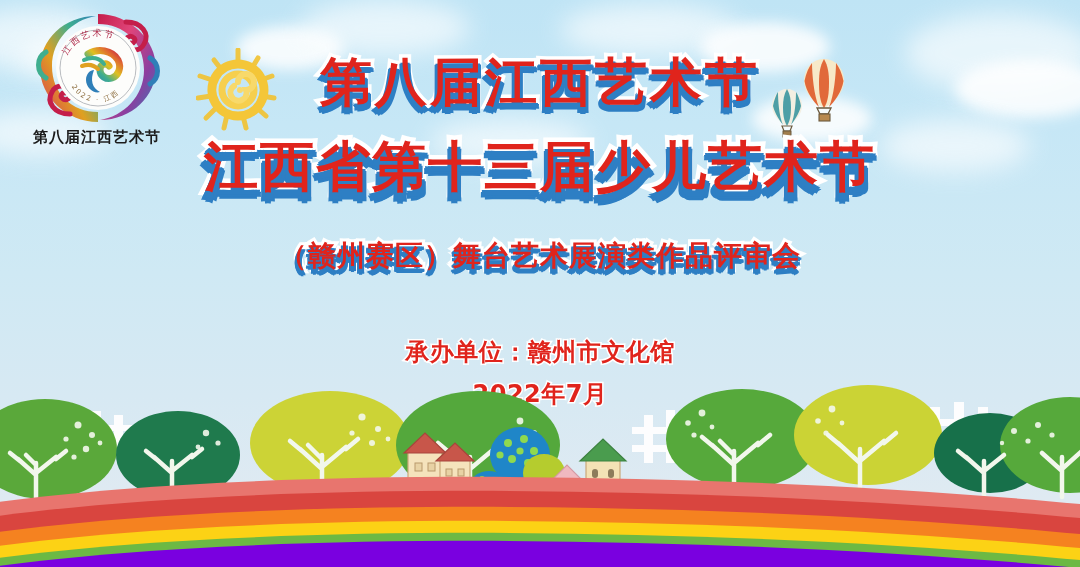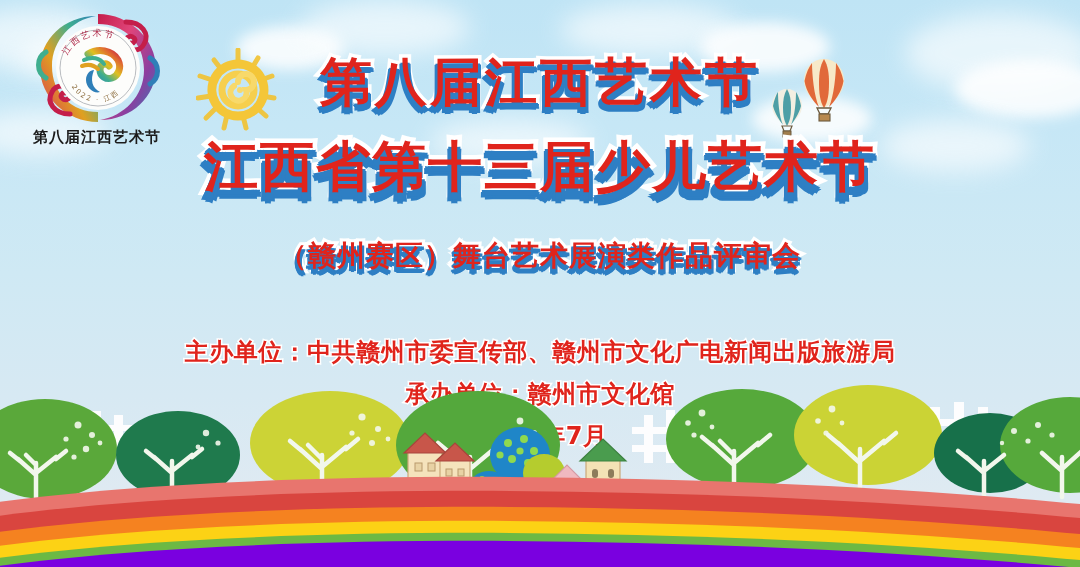--- a/index.html
+++ b/index.html
@@ -207,21 +207,20 @@
     </svg>
   </div>
 
   <div id="title-block">
     <div class="tl" id="title-line1">第八届江西艺术节</div>
     <div class="tl" id="title-line2">江西省第十三届少儿艺术节</div>
     <div class="tl" id="title-line3">（赣州赛区）舞台艺术展演类作品评审会</div>
   </div>
 
   <div id="credits">
-    <div class="credit" id="credit-host">主办单位：中共赣州市委宣传部、赣州市文化广电新闻出版旅游局</div>
     <div class="credit" id="credit-organizer">承办单位：赣州市文化馆</div>
     <div class="credit" id="credit-date">2022年7月</div>
   </div>
 
   <div id="landscape">
     <svg viewBox="0 0 1080 190" preserveAspectRatio="none" xmlns="http://www.w3.org/2000/svg">
       <defs>
         <clipPath id="clipAll">
             <rect x="0" y="0" width="1080" height="190"></rect>
           </clipPath>

